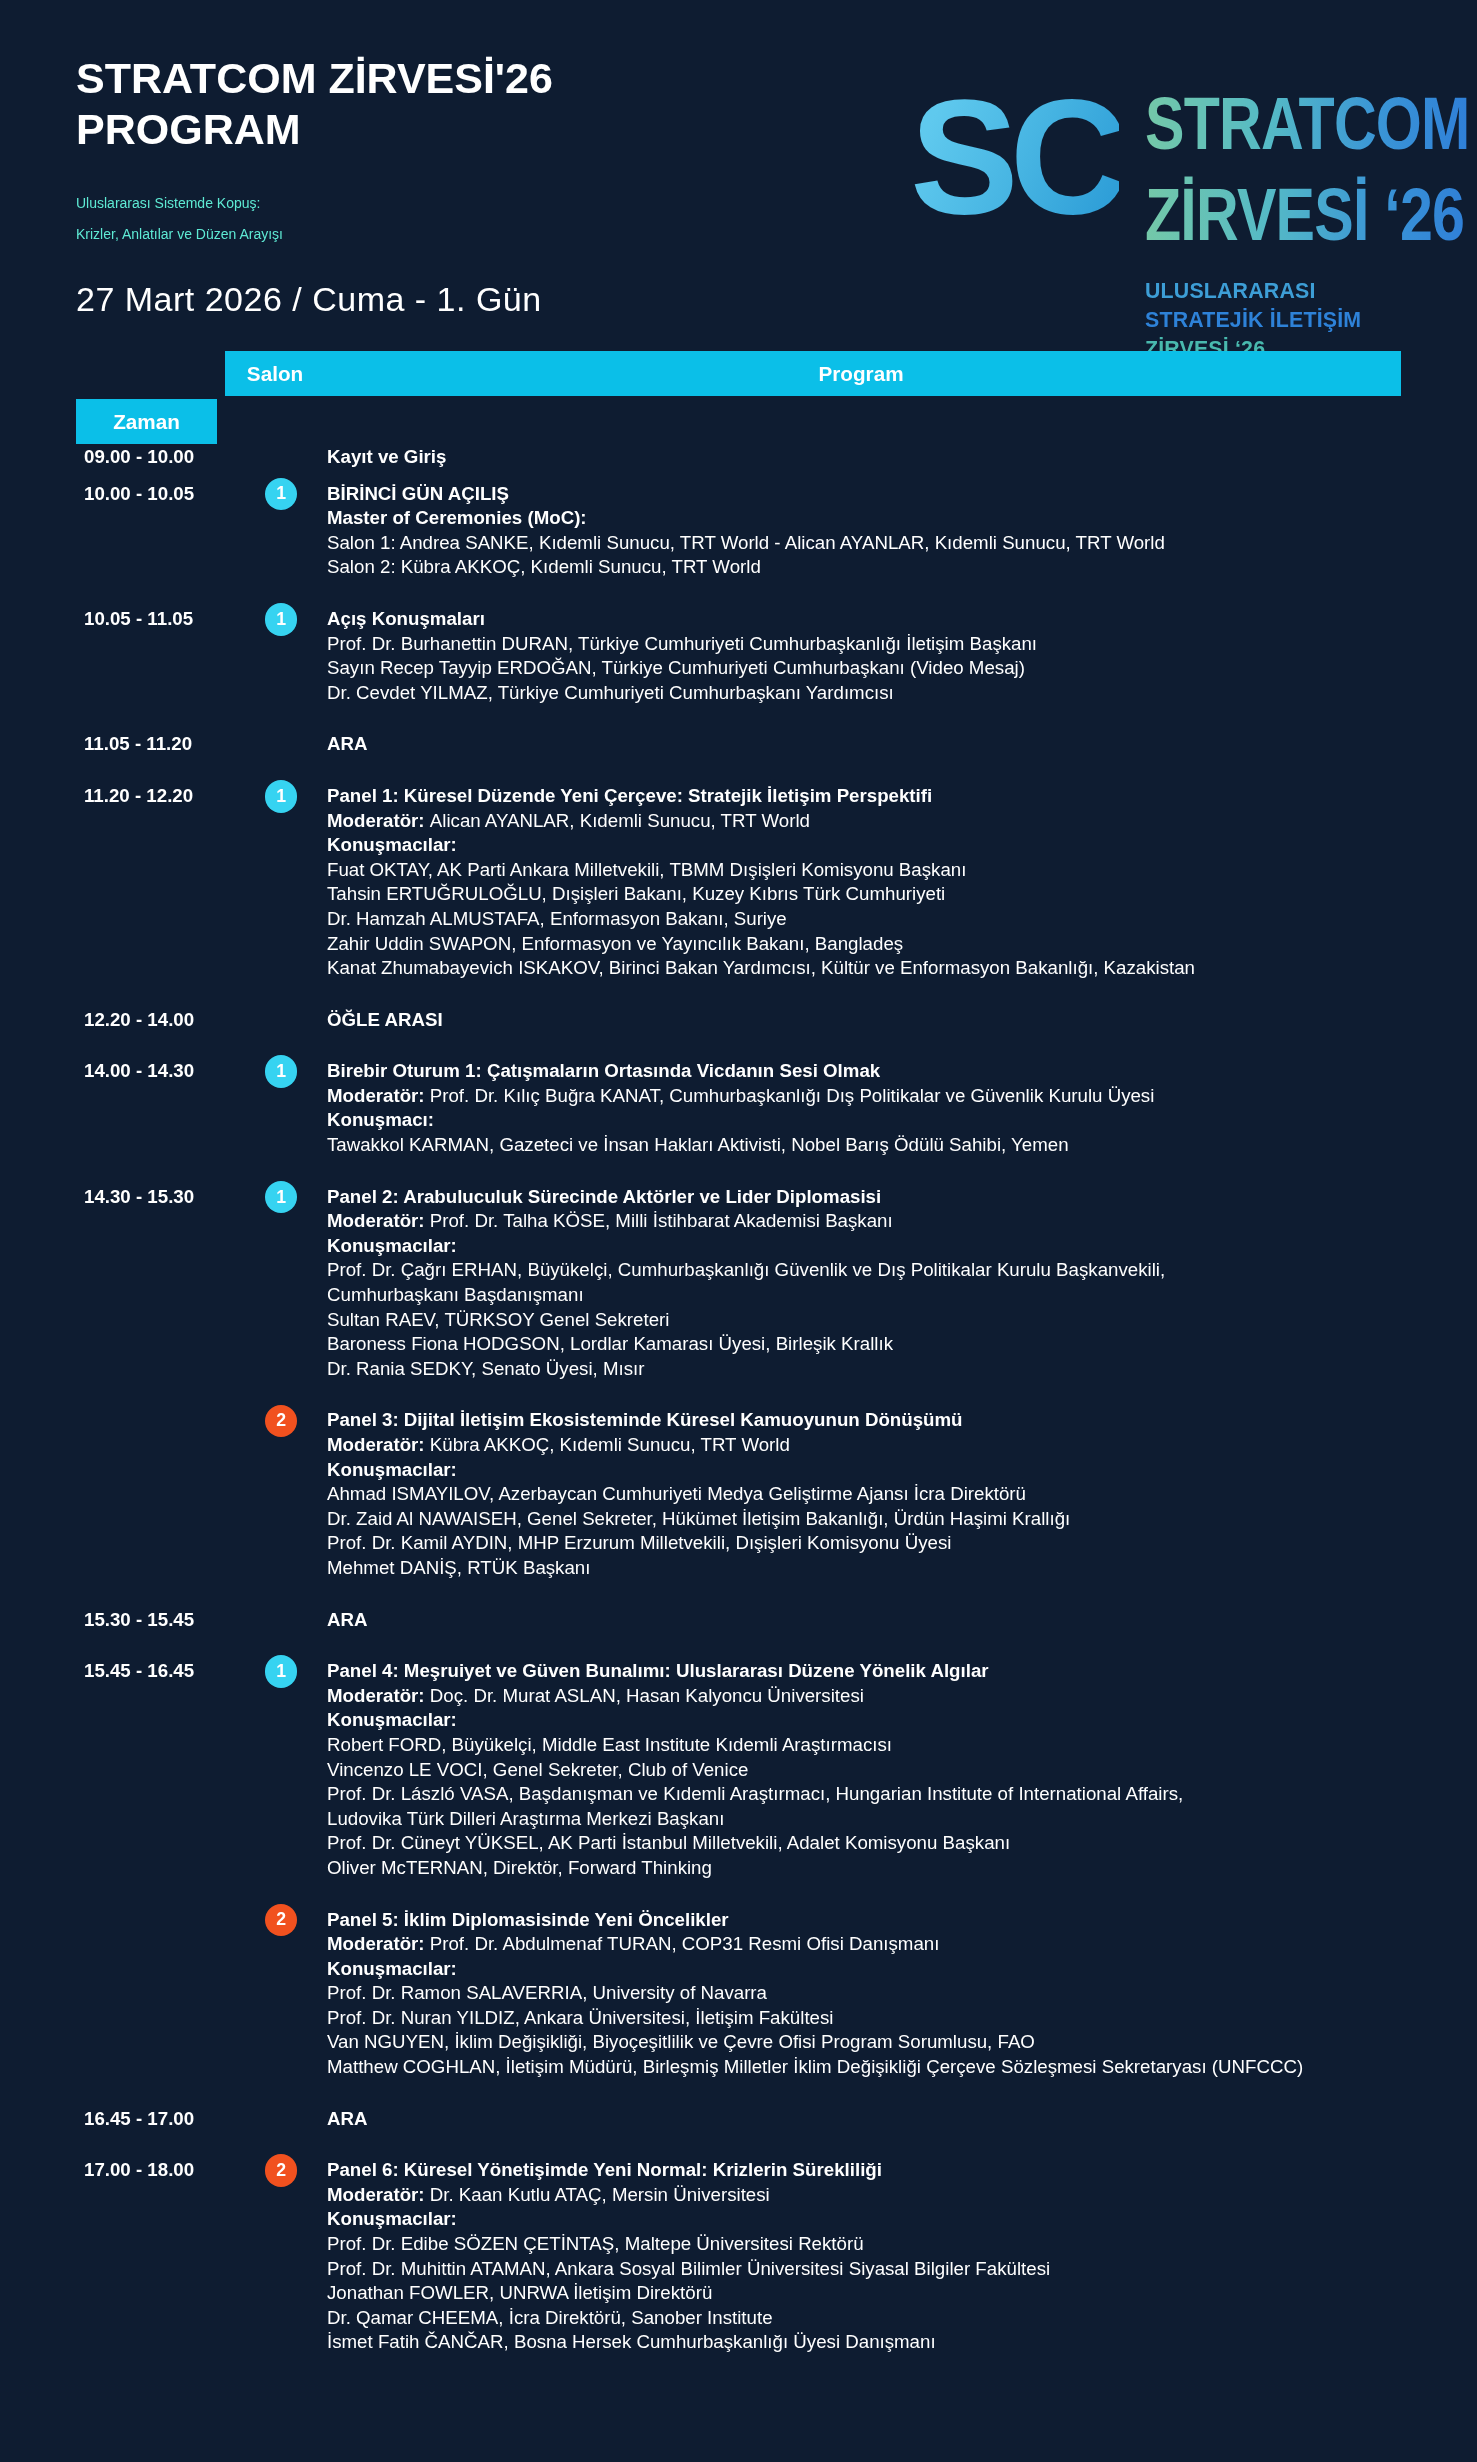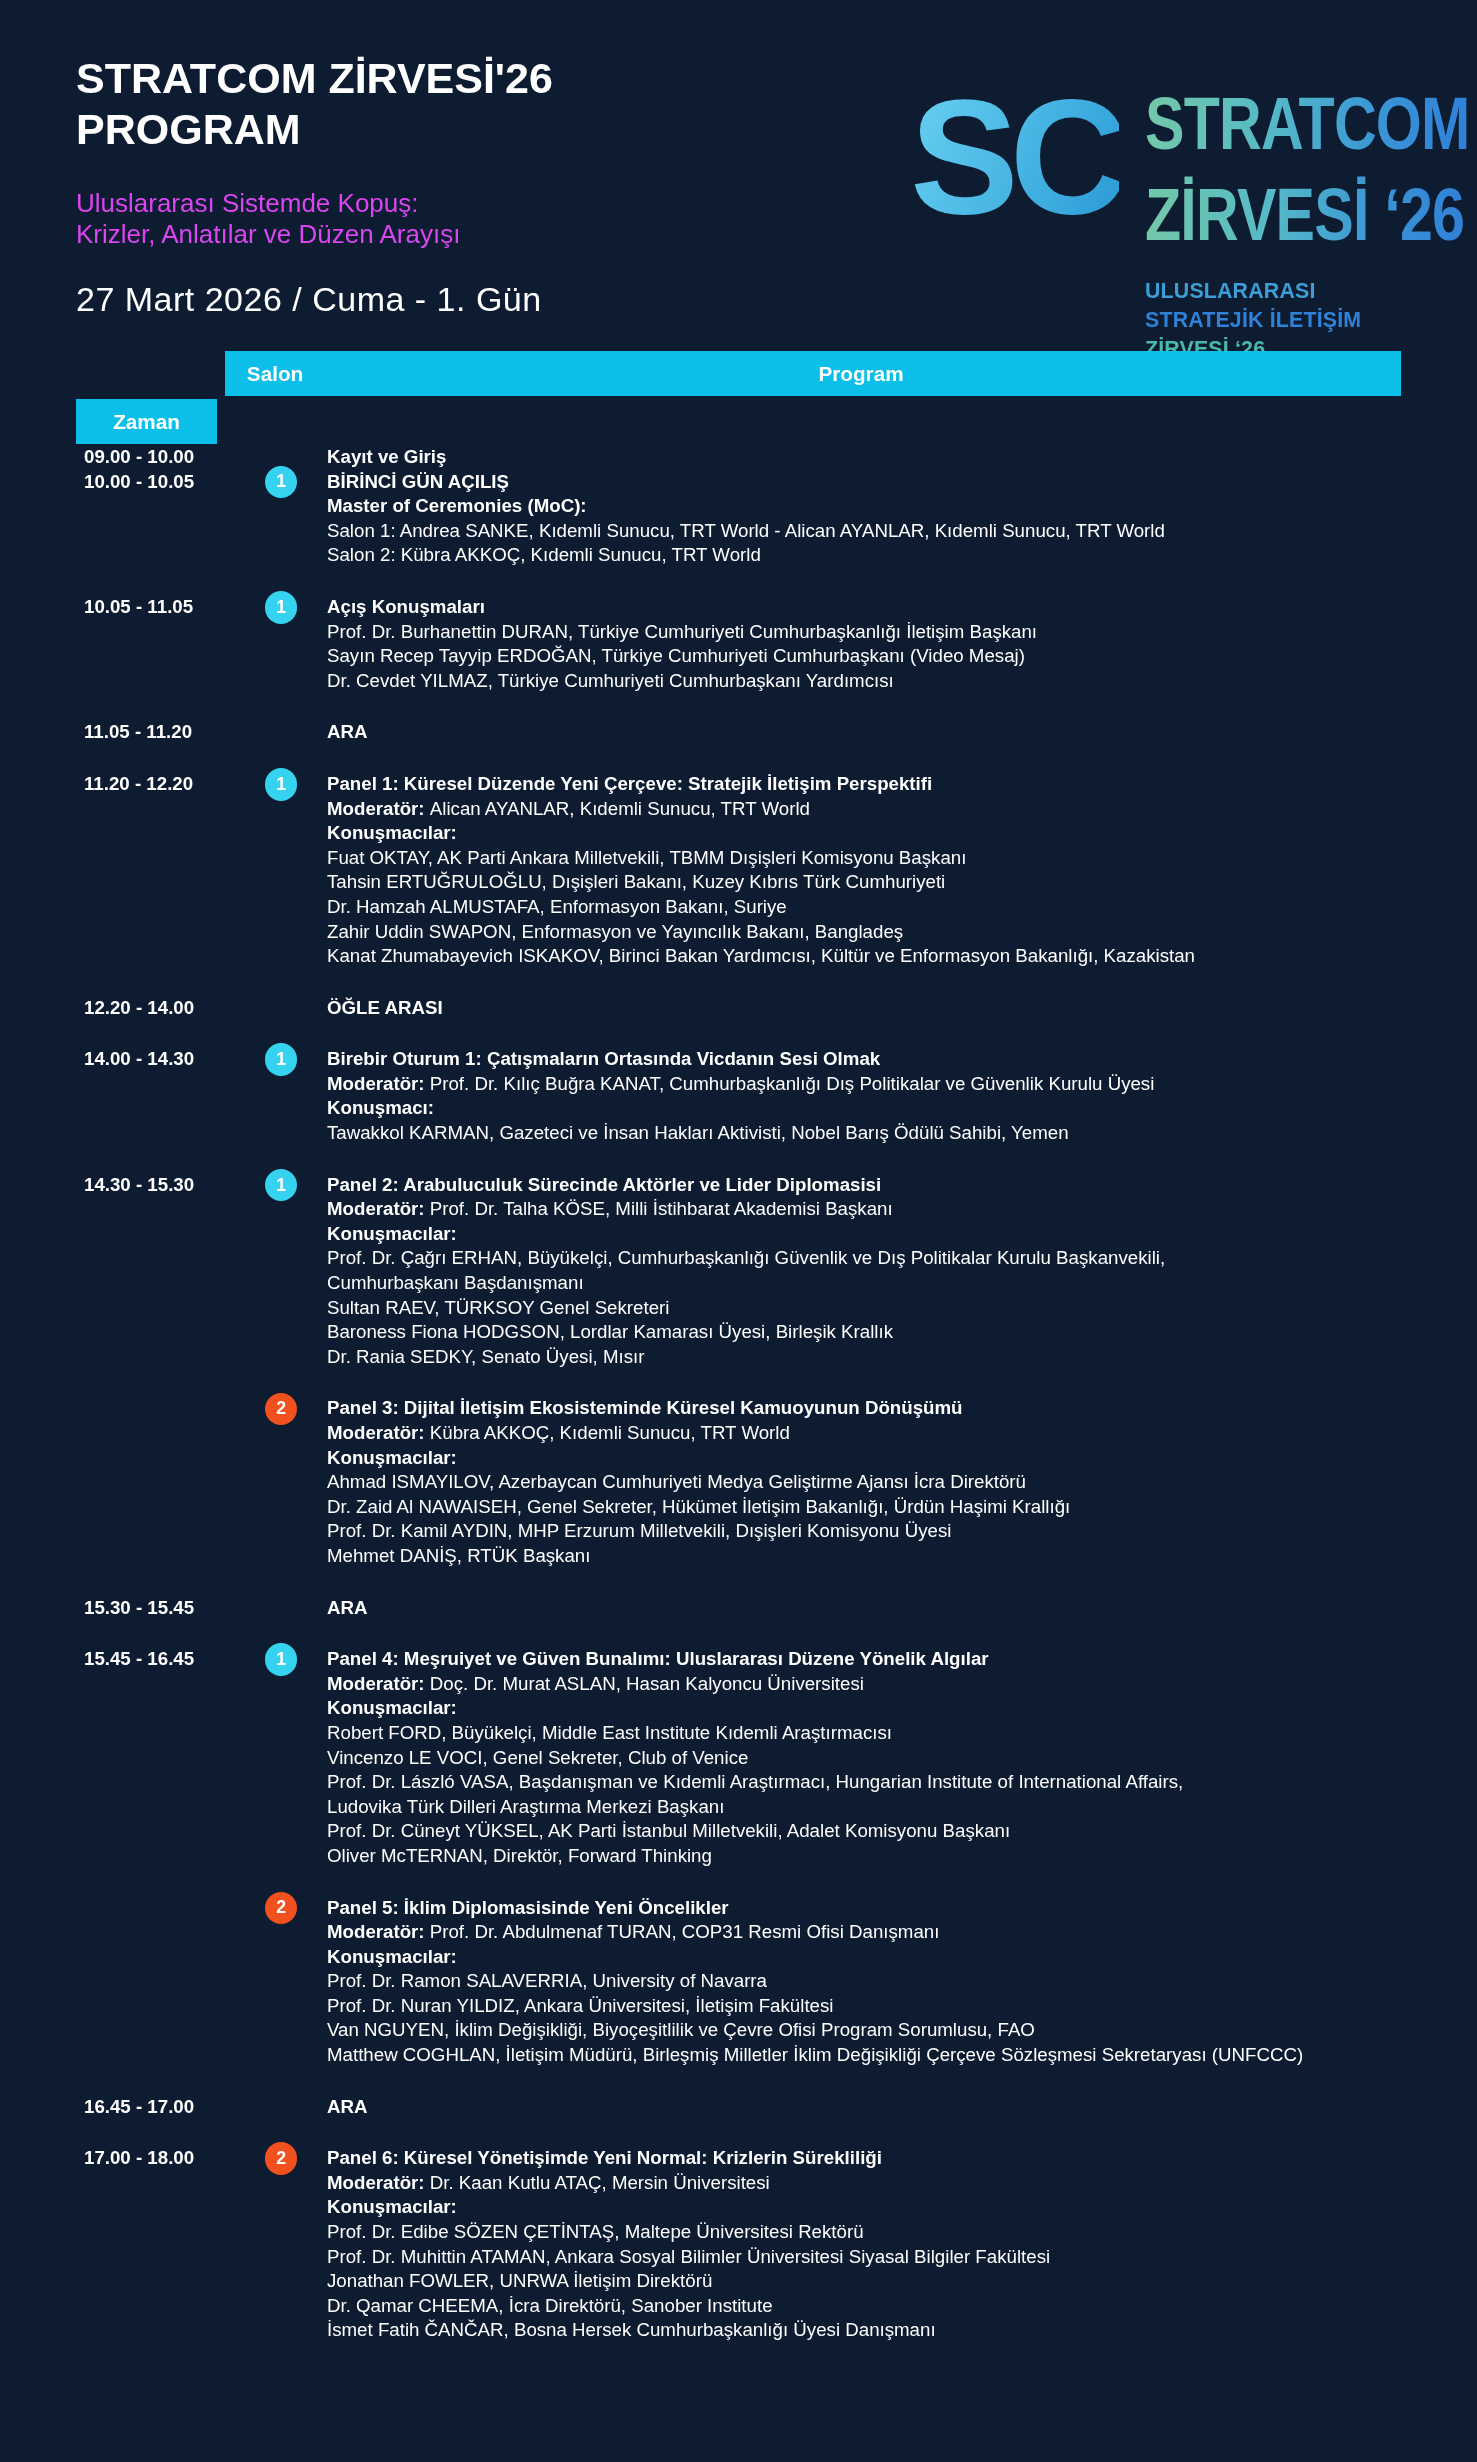--- a/index.html
+++ b/index.html
@@ -4,21 +4,21 @@
 <style>
   html,body{margin:0;padding:0;}
   body{
     width:1477px;height:2627px;position:relative;overflow:hidden;
     background:#0e1c31;color:#ffffff;
     font-family:"Liberation Sans", sans-serif;
   }
   .abs{position:absolute;}
   
   .title{left:76px;top:53px;font-size:43px;font-weight:700;line-height:51px;letter-spacing:0px;}
-  .subtitle{left:76px;top:188px;font-size:26px;font-weight:400;line-height:30.5px;color:#d946ef;}
+  .subtitle{left:76px;top:188px;font-size:14px;font-weight:400;line-height:30.5px;color:#5eead4;}
   .date{left:76px;top:280px;font-size:34px;font-weight:400;letter-spacing:0.5px;}
   
   .monogram{
     left:910px;top:75px;font-size:163px;font-weight:700;letter-spacing:-8.9px;line-height:163px;
     background:linear-gradient(115deg,#5fc9ee 15%,#46b4e2 55%,#2f9fd8 90%);
     -webkit-background-clip:text;background-clip:text;color:transparent;
   }
   .wordmark{left:1145px;top:78px;font-weight:700;transform:scaleX(.80);transform-origin:left top;}
   .wordmark .wm-line{
     font-size:74px;line-height:91px;letter-spacing:-1px;white-space:nowrap;
@@ -34,21 +34,21 @@
   .thbox{position:absolute;top:351px;height:45px;background:#0bbfe8;
     display:flex;align-items:center;justify-content:center;
     font-size:20.7px;font-weight:700;color:#ffffff;}
   .th-time{left:76px;width:141px;margin-top:48px;}
   .th-salon{left:225px;width:100px;}
   .th-program{left:321px;width:1080px;}
   
   .rows{left:0;top:445px;right:0;}
   .row{display:flex;margin-top:27px;padding-left:84px;}
   .row.first{margin-top:0;}
-  .row.tight{margin-top:0;}
+  .row.tight{margin-top:12px;}
   .cell-time{width:167px;flex:0 0 167px;font-size:18.7px;font-weight:700;line-height:24.6px;white-space:nowrap;}
   .cell-salon{width:76px;flex:0 0 76px;position:relative;}
   .cell-content{flex:1;min-width:0;padding-right:29.5px;}
   .line{font-size:18.7px;line-height:24.6px;white-space:nowrap;}
   .bold{font-weight:700;}
   .badge{
     position:absolute;left:13.8px;top:-3.9px;width:32.5px;height:32.5px;border-radius:50%;
     display:flex;align-items:center;justify-content:center;
     font-size:17.7px;font-weight:700;color:#ffffff;
   }

